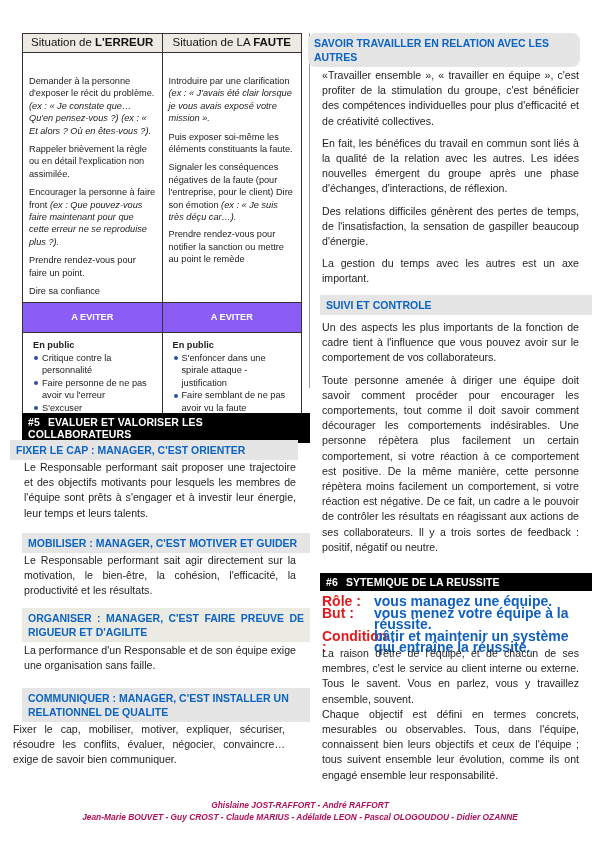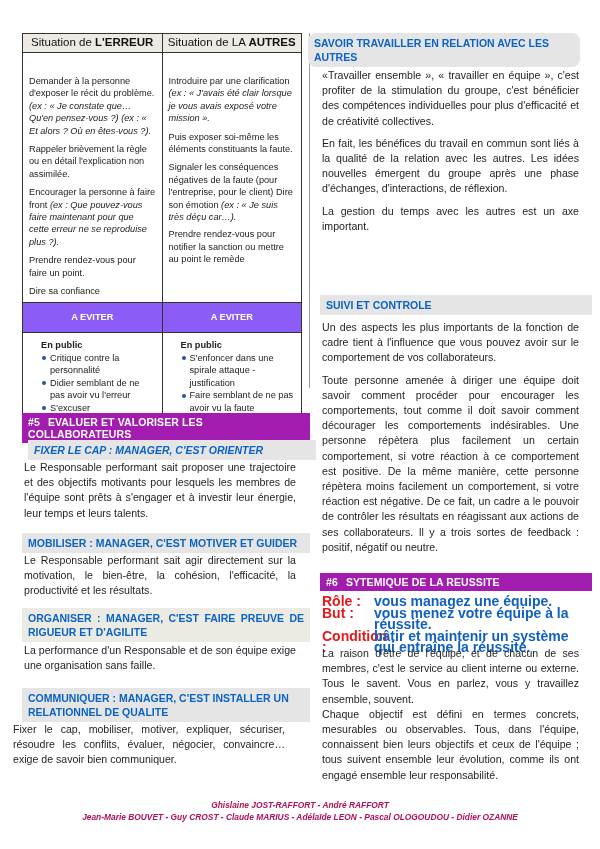--- a/index.html
+++ b/index.html
@@ -13,37 +13,37 @@
               border: 1px solid #333; font-size: 9.2px; line-height: 12.4px; }
   table.cmp th { background: #eceae2; font-weight: normal; font-size: 11.5px;
                  border: 1px solid #333; padding: 2px 0 3px; height: 13px; text-align: center; color:#111; }
   table.cmp th b { font-weight: bold; }
   table.cmp td { vertical-align: top; padding: 22px 6px 4px 6px; border-left: 1px solid #333; border-right:1px solid #333; color:#222; }
   table.cmp td p { margin: 0 0 6px 0; }
   table.cmp td p.tight { margin-bottom: 0; }
   table.cmp td i { font-style: italic; }
   table.cmp tr.warn td { background: #8b5cf6; color: #fff; font-weight: bold; text-align: center;
                          padding: 8px; height: 13px; font-size: 9.2px; line-height: 13px; border: 1px solid #333; }
-  table.cmp tr.avoid td { padding: 6px 6px 10px 18px; border-bottom: 6px solid #a21caf; }
+  table.cmp tr.avoid td { padding: 6px 6px 10px 10px; border-bottom: 6px solid #a21caf; }
   .avoid-title { font-weight: bold; margin-bottom: 1px; }
   ul.avoid { list-style: none; margin: 0; padding: 0; }
   ul.avoid li { position: relative; padding-left: 9px; margin: 0; }
   ul.avoid li::before { content: ""; position: absolute; left: 1px; top: 4.5px; width: 4px; height: 4px;
                         border-radius: 50%; background: #2c4fa3; }
 
-  .banner { background: #a21caf; color: #fff; font-weight: bold; font-size: 10.5px;
+  .banner { background: #000000; color: #fff; font-weight: bold; font-size: 10.5px;
             padding: 3px 6px; letter-spacing: 0.1px; }
   .banner .num { margin-right: 8px; }
   .subhead { background: #e5e5e5; color: #0b63c4; font-weight: bold; font-size: 10.5px;
              padding: 3px 6px; line-height: 14px; }
   .subhead.beige { background: #ecebe3; }
   .body-text { font-size: 10.6px; line-height: 15.2px; text-align: justify; color: #1e1e1e; margin: 0; }
 
   #sec5 { position: absolute; left: 22px; top: 413px; width: 276px; }
-  #fix-head { position: absolute; left: 28px; top: 440px; width: 276px; font-style: italic; }
+  #fix-head { position: absolute; left: 10px; top: 440px; width: 276px; }
   #fix-text { position: absolute; left: 24px; top: 460px; width: 272px; }
   #mob-head { position: absolute; left: 22px; top: 533px; width: 276px; }
   #mob-text { position: absolute; left: 24px; top: 553px; width: 272px; }
   #org-head { position: absolute; left: 22px; top: 608px; width: 276px; }
   #org-text { position: absolute; left: 24px; top: 643px; width: 272px; }
   #com-head { position: absolute; left: 22px; top: 688px; width: 276px; }
   #com-text { position: absolute; left: 13px; top: 722px; width: 272px; }
 
   
   .vline { position: absolute; left: 309px; top: 33px; width: 1px; height: 355px; background: #9a9a9a; }
@@ -68,21 +68,21 @@
 </head>
 <body>
 
 <div class="page">
 
   <div class="left">
     <table class="cmp">
       <tbody>
           <tr>
         <th><span>Situation de </span><b>L'ERREUR</b></th>
-        <th><span>Situation de LA </span><b>AUTRES</b></th>
+        <th><span>Situation de LA </span><b>FAUTE</b></th>
       </tr>
       <tr>
         <td>
           <p><span>Demander à la personne d'exposer le récit du problème. </span><i>(ex : « Je constate que… Qu'en pensez-vous ?) (ex : « Et alors ? Où en êtes-vous ?).</i></p>
           <p><span>Rappeler brièvement la règle ou en détail l'explication non assimilée.</span><i></i></p>
           <p><span>Encourager la personne à faire front </span><i>(ex : Que pouvez-vous faire maintenant pour que cette erreur ne se reproduise plus ?).</i></p>
           <p><span>Prendre rendez-vous pour faire un point.</span><i></i></p>
           <p class="tight"><span>Dire sa confiance</span><i></i></p>
         </td>
         <td>
@@ -94,21 +94,21 @@
       </tr>
       <tr class="warn">
         <td>A EVITER</td>
         <td>A EVITER</td>
       </tr>
       <tr class="avoid">
         <td>
           <div class="avoid-title">En public</div>
           <ul class="avoid">
             <li>Critique contre la personnalité</li>
-            <li>Didier semblant de ne pas avoir vu l'erreur</li>
+            <li>Faire personne de ne pas avoir vu l'erreur</li>
             <li>S'excuser</li>
             <li>Ironie, humour</li>
           </ul>
         </td>
         <td>
           <div class="avoid-title">En public</div>
           <ul class="avoid">
             <li>S'enfoncer dans une spirale attaque  - justification</li>
             <li>Faire semblant de ne pas avoir vu la faute</li>
             <li>Les gestes de mépris</li>
@@ -134,20 +134,21 @@
 
   <div id="com-head" class="subhead">COMMUNIQUER : MANAGER, C'EST INSTALLER UN RELATIONNEL DE QUALITE</div>
   <p id="com-text" class="body-text">Fixer le cap, mobiliser, motiver, expliquer, sécuriser, résoudre les conflits, évaluer, négocier, convaincre… exige de savoir bien communiquer.</p>
 
   <div class="vline"></div>
 
   <div id="sav-head" class="subhead">SAVOIR TRAVAILLER EN RELATION AVEC LES AUTRES</div>
   <div id="sav-text">
     <p class="body-text">«Travailler ensemble », « travailler en équipe », c'est profiter de la stimulation du groupe, c'est bénéficier des compétences individuelles pour plus d'efficacité et de créativité collectives.</p>
     <p class="body-text">En fait, les bénéfices du travail en commun sont liés à la qualité de la relation avec les autres. Les idées nouvelles émergent du groupe après une phase d'échanges, d'interactions, de réflexion.</p>
+    <p class="body-text">Des relations difficiles génèrent des pertes de temps, de l'insatisfaction, la sensation de gaspiller beaucoup d'énergie.</p>
     <p class="body-text">La gestion du temps avec les autres est un axe important.</p>
   </div>
 
   <div id="suivi-head" class="subhead">SUIVI ET CONTROLE</div>
   <div id="suivi-text">
     <p class="body-text">Un des aspects les plus importants de la fonction de cadre tient à l'influence que vous pouvez avoir sur le comportement de vos collaborateurs.</p>
     <p class="body-text">Toute personne amenée à diriger une équipe doit savoir comment procéder pour encourager les comportements, tout comme il doit savoir comment décourager les comportements indésirables. Une personne répètera plus facilement un certain comportement, si votre réaction à ce comportement est positive. De la même manière, cette personne répètera moins facilement un comportement, si votre réaction est négative. De ce fait, un cadre a le pouvoir de contrôler les résultats en réagissant aux actions de ses collaborateurs. Il y a trois sortes de feedback : positif, négatif ou neutre.</p>
   </div>
 
   <div id="sec6" class="banner">

